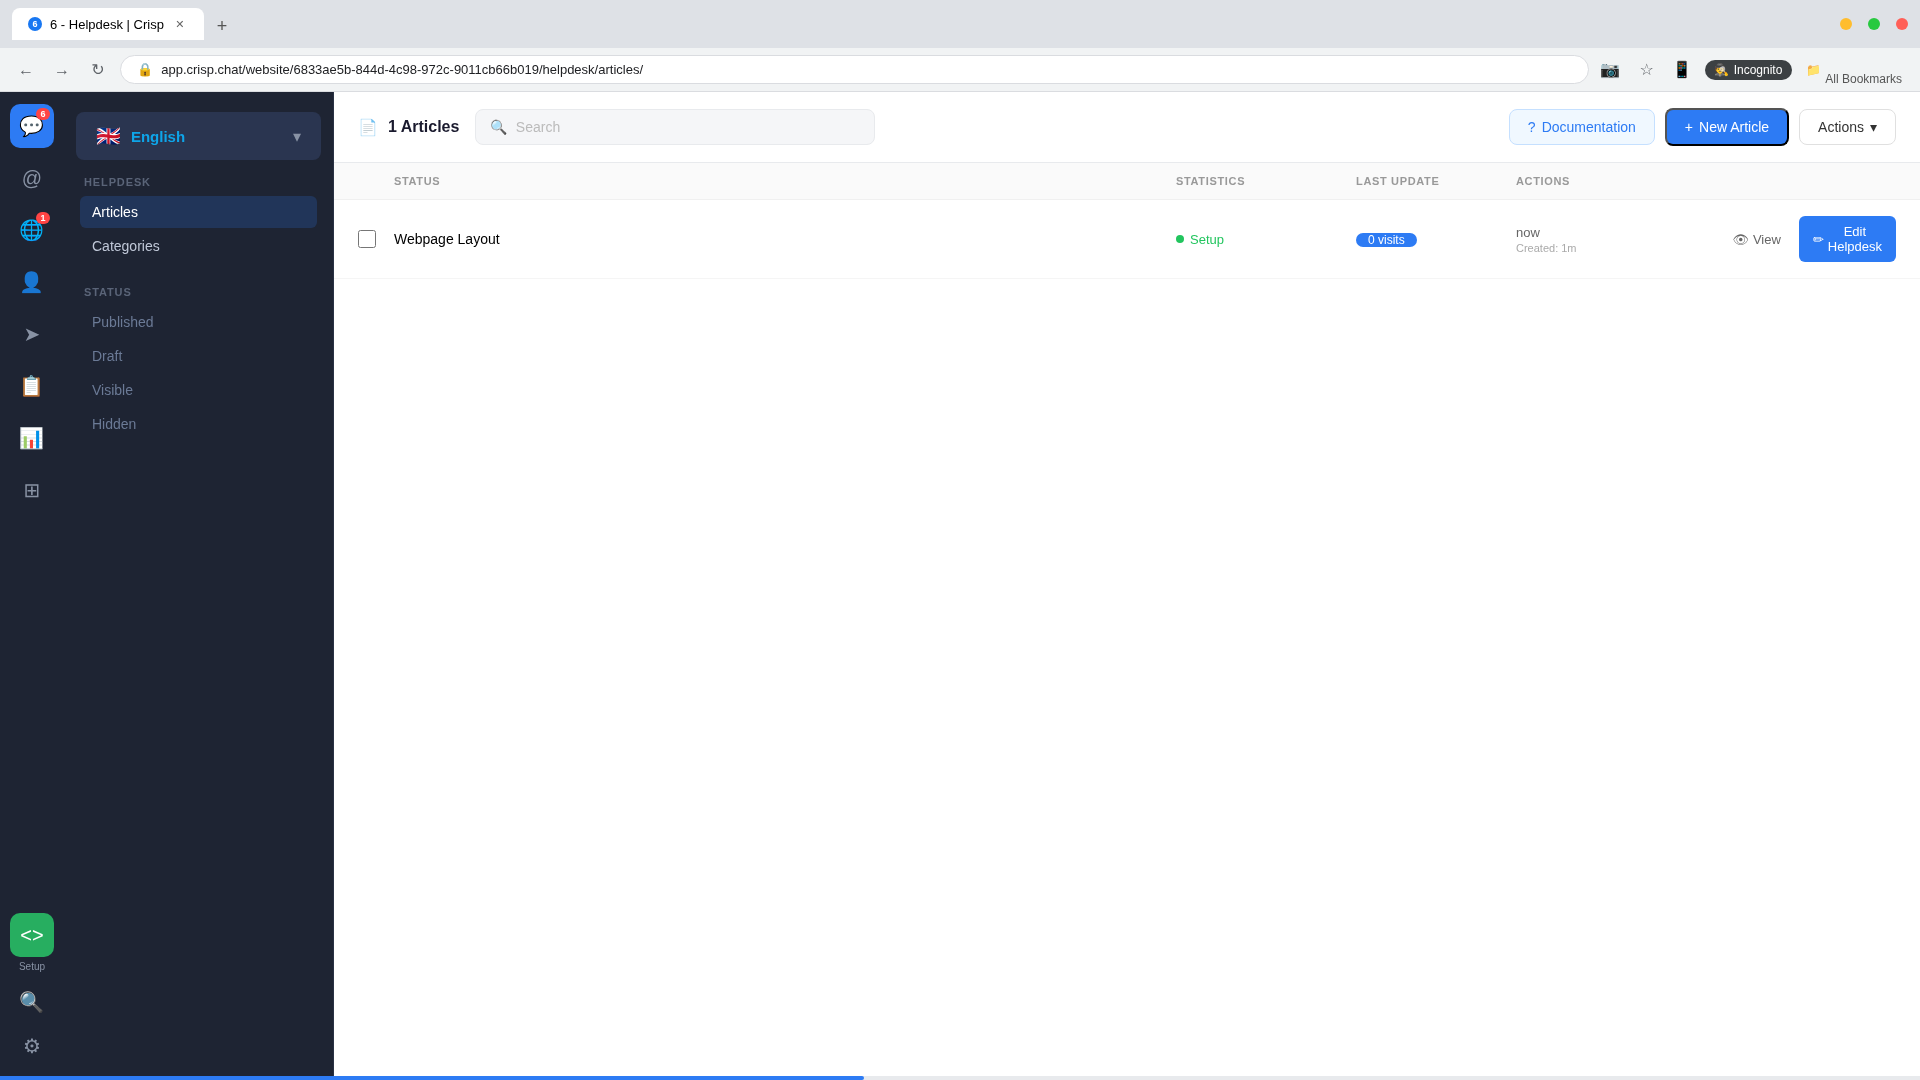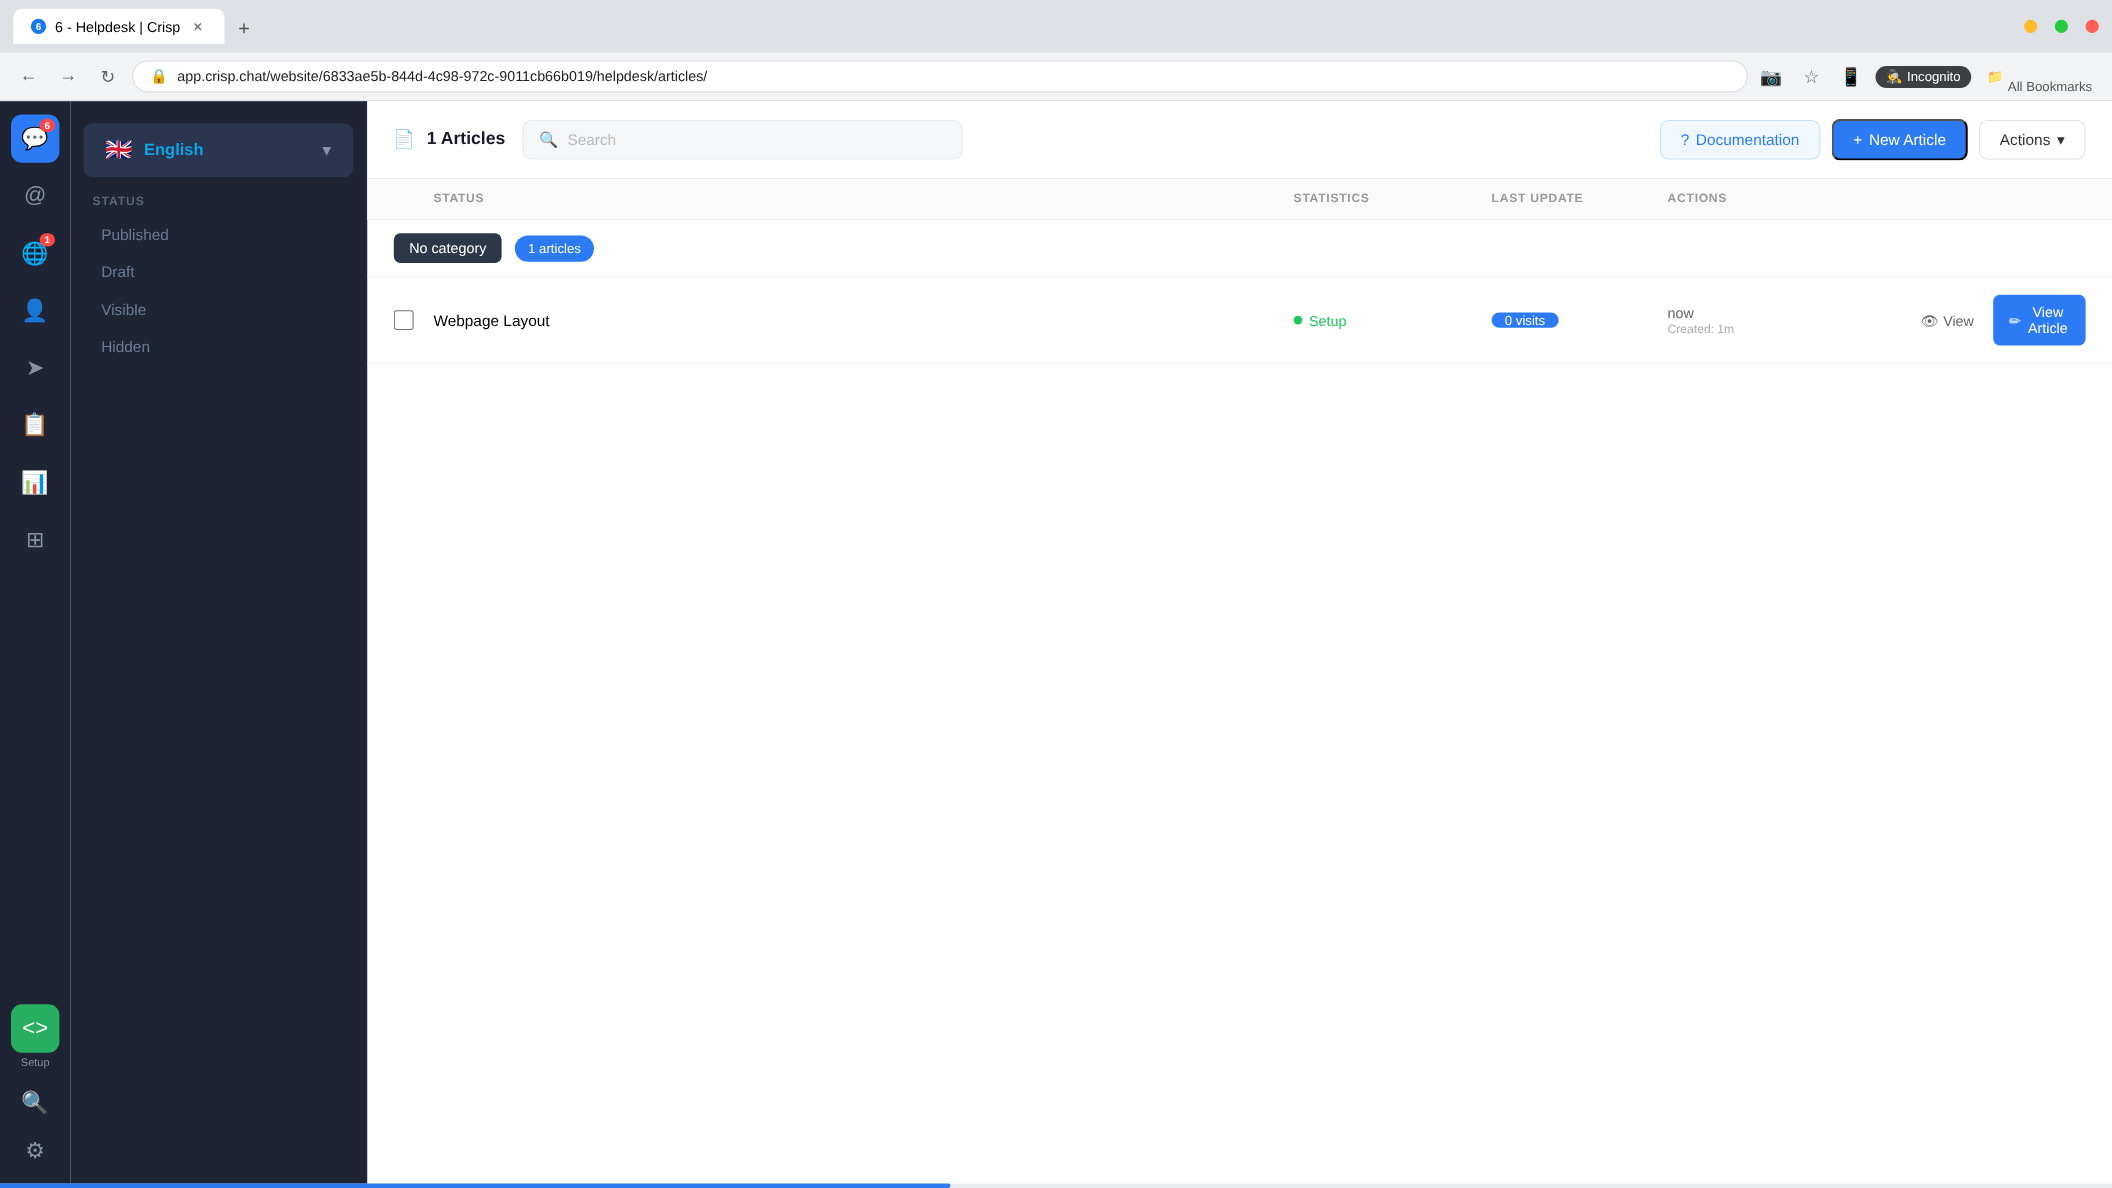--- a/index.html
+++ b/index.html
@@ -171,20 +171,29 @@
       </div>
     </div>
   </div>
 
   <div class="left-panel">
     <div class="lang-selector">
       <span class="flag">🇬🇧</span>
       <span class="lang-label">English</span>
       <span style="color:#8892a4;">▾</span>
     </div>
+    <div class="nav-section">
+      <div class="nav-section-title">HELPDESK</div>
+      <div class="nav-item active">
+        <span>Articles</span>
+      </div>
+      <div class="nav-item">
+        <span>Categories</span>
+      </div>
+    </div>
     <div class="status-section">
       <div class="status-title">STATUS</div>
       <div class="status-item">
         <span>Published</span>
       </div>
       <div class="status-item">
         <span>Draft</span>
       </div>
       <div class="status-item">
         <span>Visible</span>
@@ -225,24 +234,20 @@
     <div class="table-header">
       <div class="table-header-cell"></div>
       <div class="table-header-cell">STATUS</div>
       <div class="table-header-cell">STATISTICS</div>
       <div class="table-header-cell">LAST UPDATE</div>
       <div class="table-header-cell">ACTIONS</div>
     </div>
 
     <div class="table-body">
 
-      <div class="category-row">
-        <span class="category-badge">No category</span>
-        <span class="articles-badge">1 articles</span>
-      </div>
 
       <div class="article-row">
         <input type="checkbox" class="article-checkbox" style="">
         <div class="article-title">Webpage Layout</div>
         <div class="status-online">
           <span class="status-dot"></span>
           <span>Setup</span>
         </div>
         <div>
           <span class="visits-badge">0 visits</span>
@@ -251,21 +256,21 @@
           <div class="last-update">now</div>
           <div class="last-update-sub">Created: 1m</div>
         </div>
         <div class="article-actions">
           <button class="btn-view">
             <span>👁</span>
             <span>View</span>
           </button>
           <button class="btn-edit">
             <span>✏</span>
-            <span>View Article</span>
+            <span>Edit Helpdesk</span>
           </button>
         </div>
       </div>
     </div>
 
     <div style="position: absolute; bottom: 0; left: 0; right: 0; height: 4px; background: #e8eaed;">
       <div class="bottom-progress"></div>
     </div>
   </div>
 </div>

